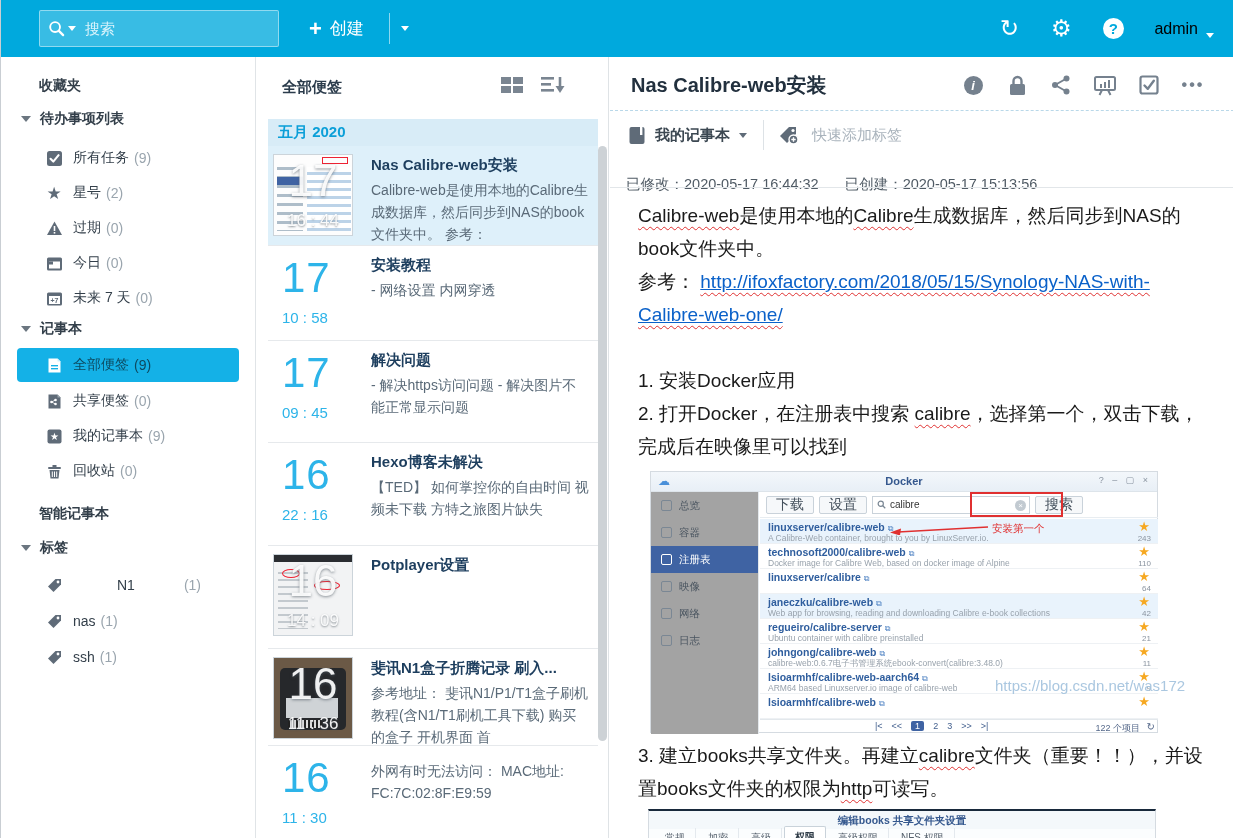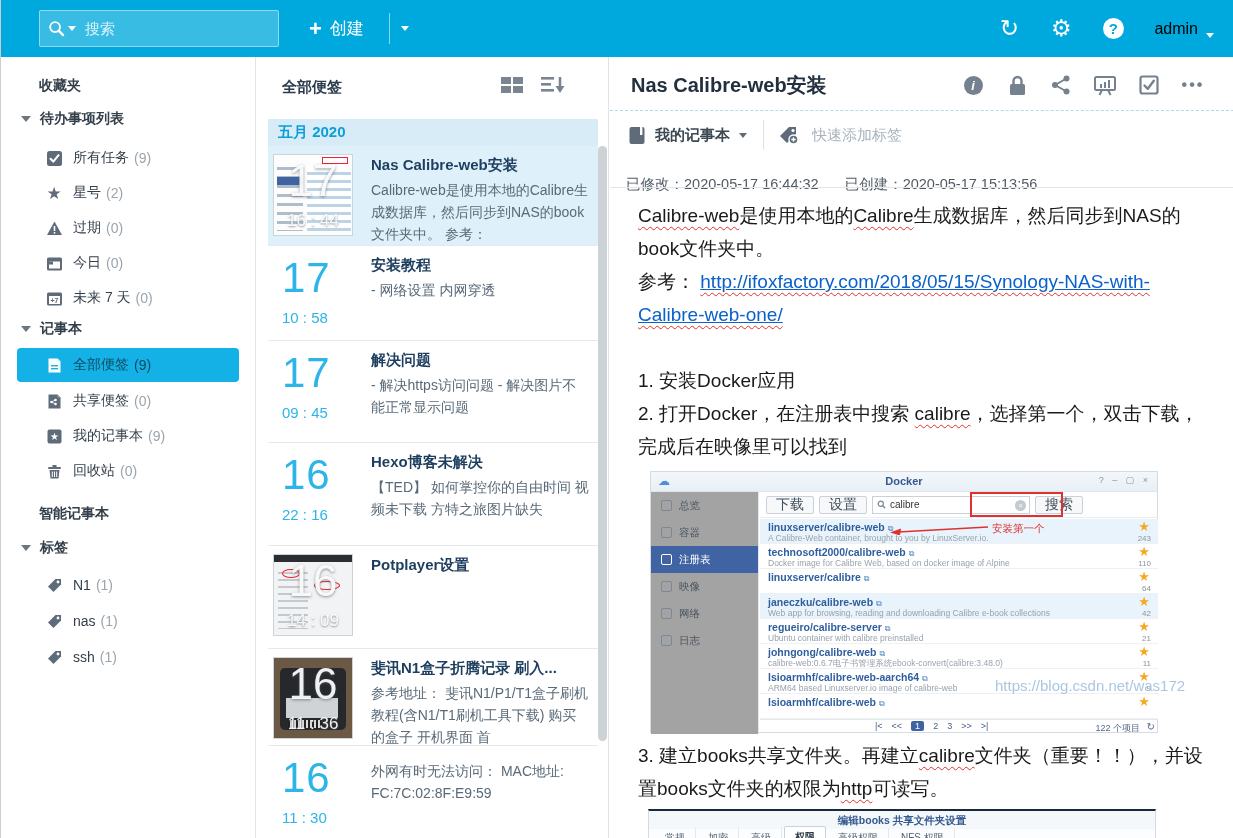--- a/index.html
+++ b/index.html
@@ -285,21 +285,21 @@
       <span class="cnt">(0)</span>
     </div>
 
     <div class="sb-header" style="top:448px;">智能记事本</div>
 
     <div class="sb-group" style="top:482px;">
       <span class="tri-down"></span>
       <span>标签</span>
     </div>
 
-    <div class="sb-item" style="top:511px;">
+    <div class="sb-item" style="top:511px;gap:44px;">
       <span class="ic">
           <svg class="ic-svg" width="17" height="17" viewBox="0 0 17 17">
             <path d="M2 9.5 L9.5 2 h5.5 v5.5 L7.5 15 Z" fill="#5f6b78"></path>
             <circle cx="12" cy="5" r="1.4" fill="#fff"></circle>
           </svg>
         </span>
       <span class="lab">N1</span>
       <span class="cnt">(1)</span>
     </div>
     <div class="sb-item" style="top:547px;">

